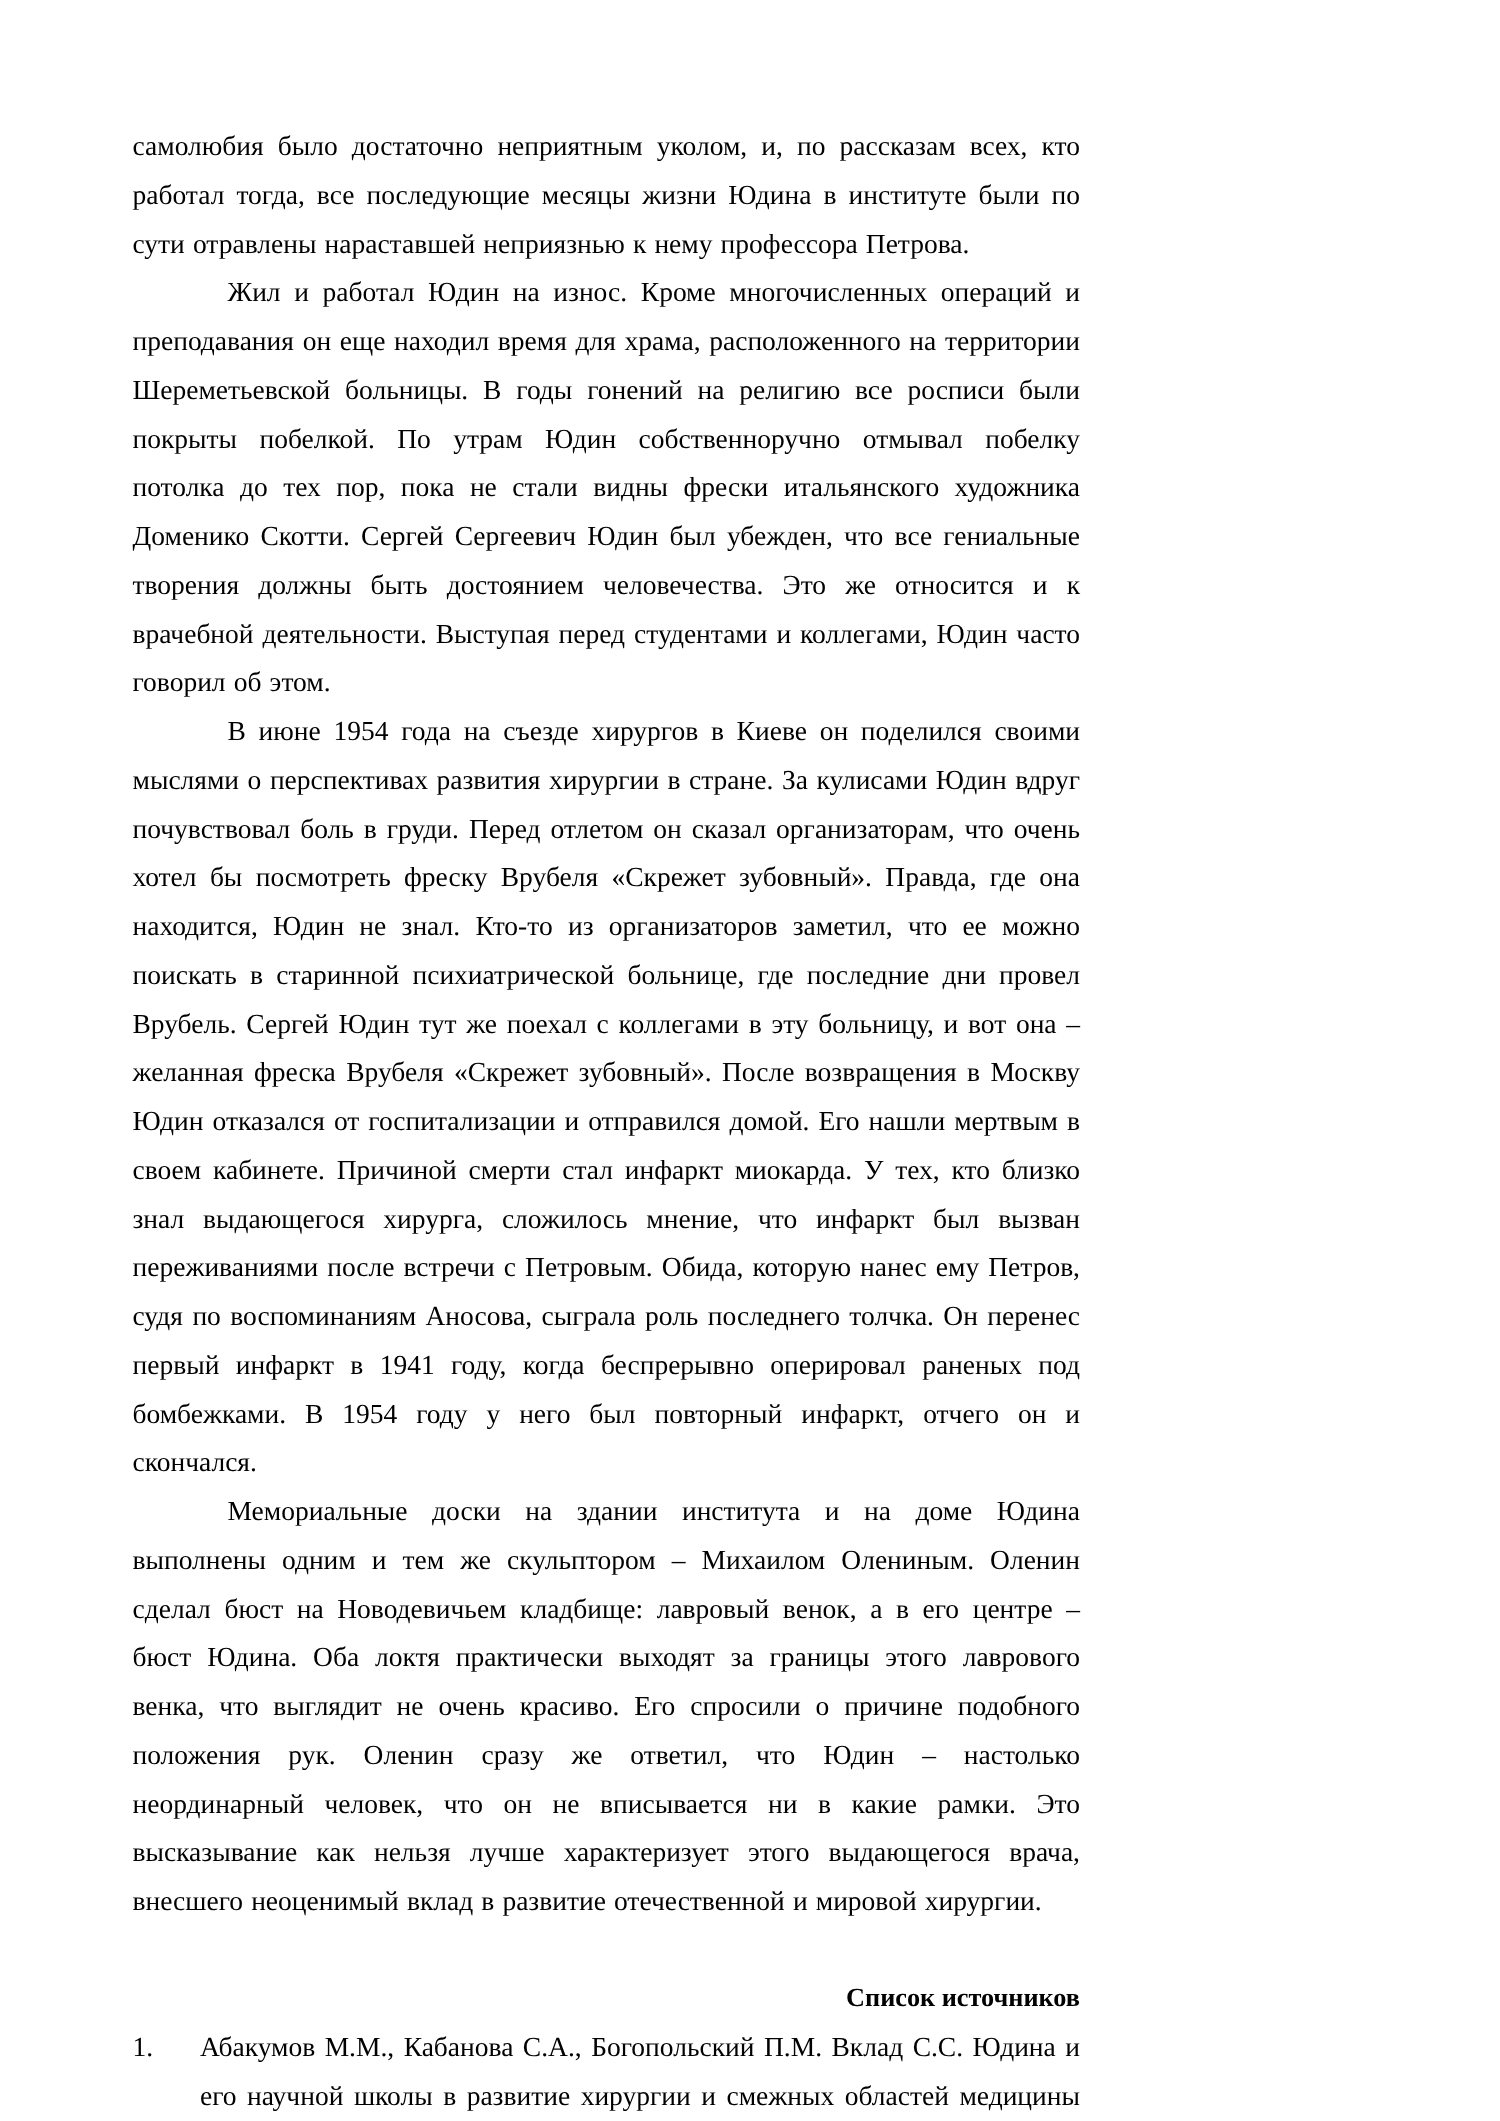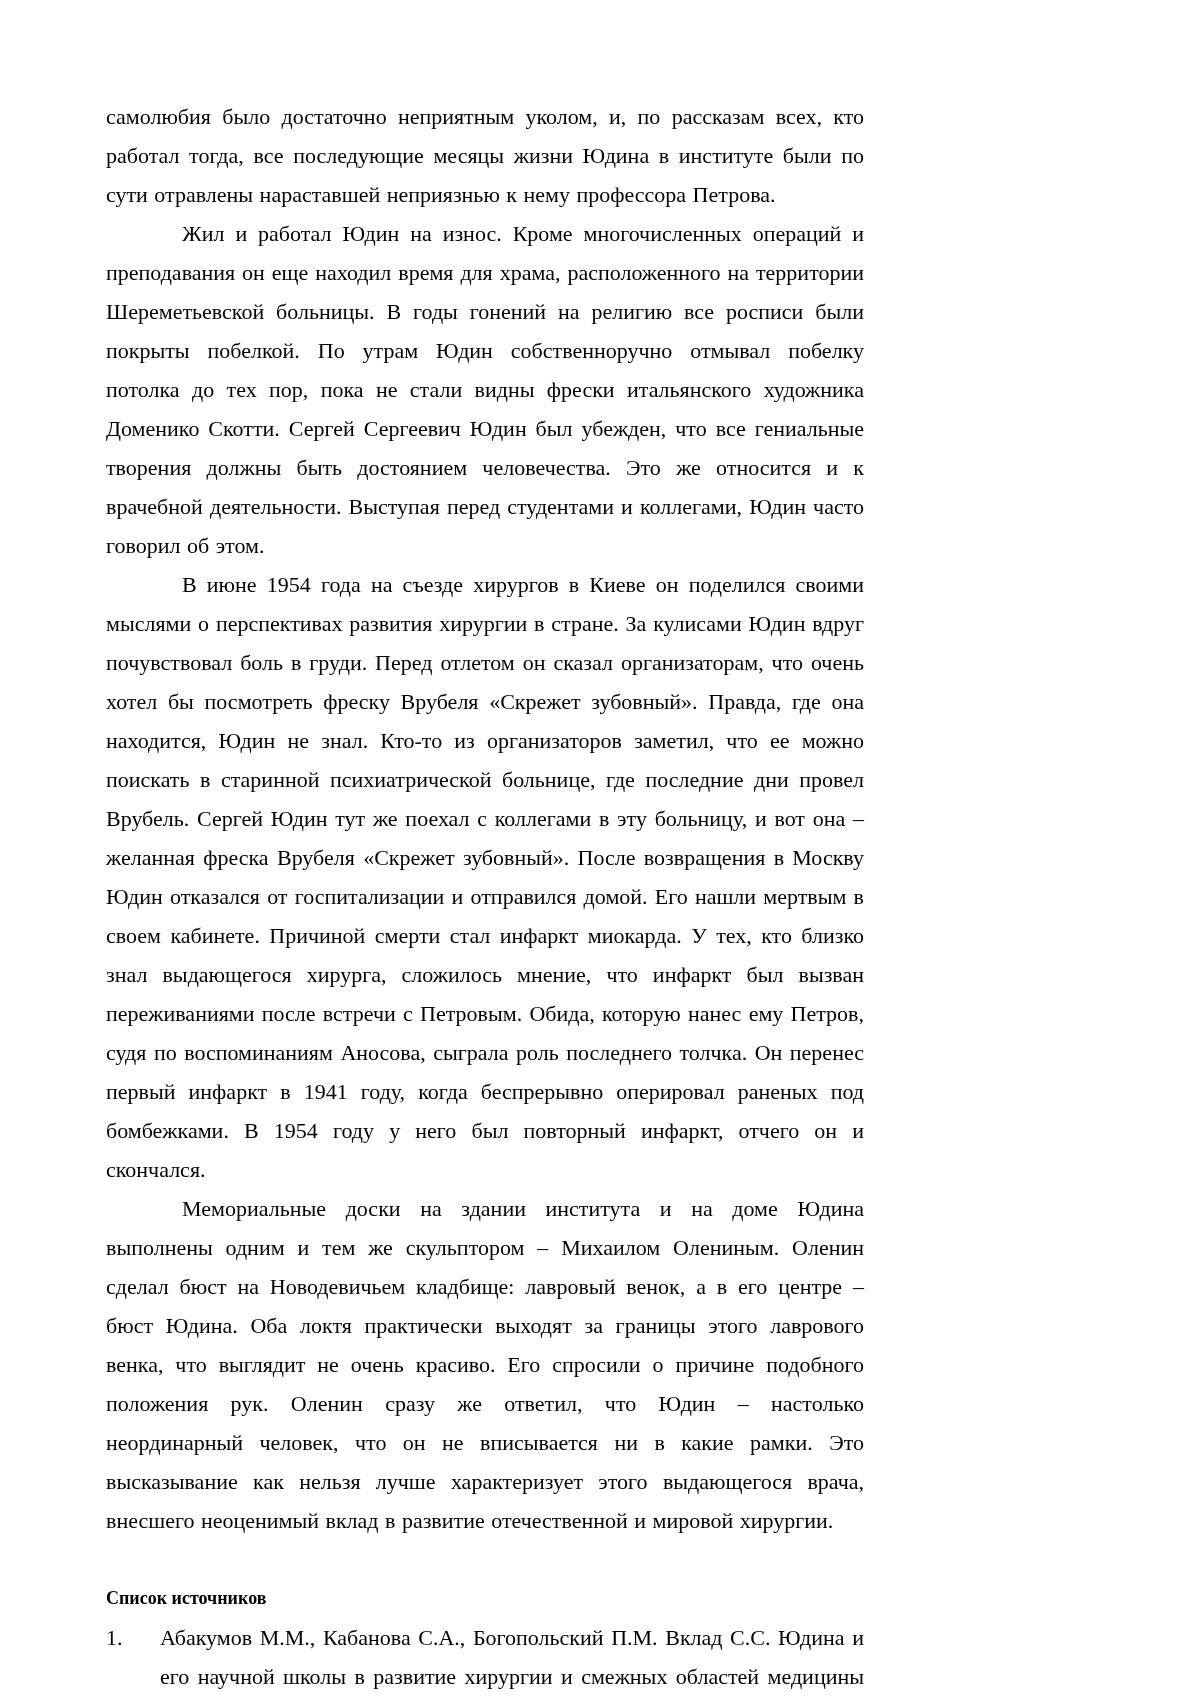--- a/index.html
+++ b/index.html
@@ -27,24 +27,24 @@
     line-height: 39px;
     text-align: justify;
     text-indent: 76px;
     word-spacing: 1px;
   }
   .para.no-indent {
     text-indent: 0;
   }
   .heading {
     margin: 39px 0 0 0;
-    font-size: 18px;
+    font-size: 21px;
     line-height: 39px;
     font-weight: bold;
-    text-align: left;
+    text-align: right;
   }
   .ref-list {
     margin: 0;
   }
   .ref-item {
     display: flex;
     font-size: 22px;
     line-height: 39px;
   }
   .ref-num {

